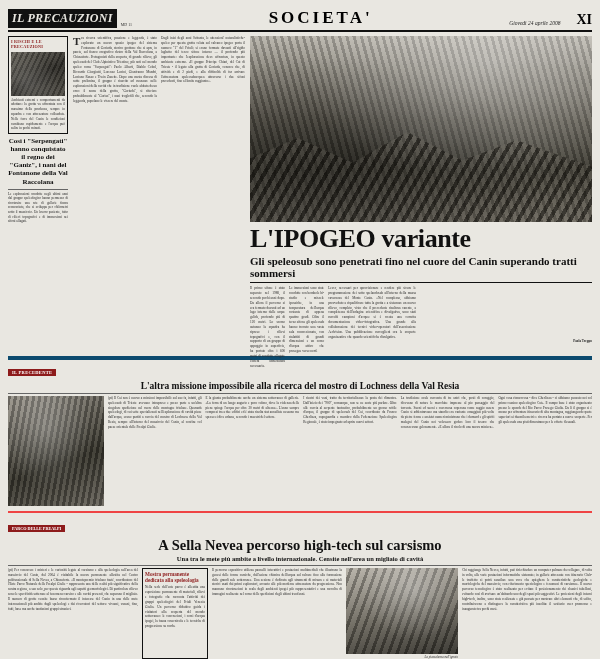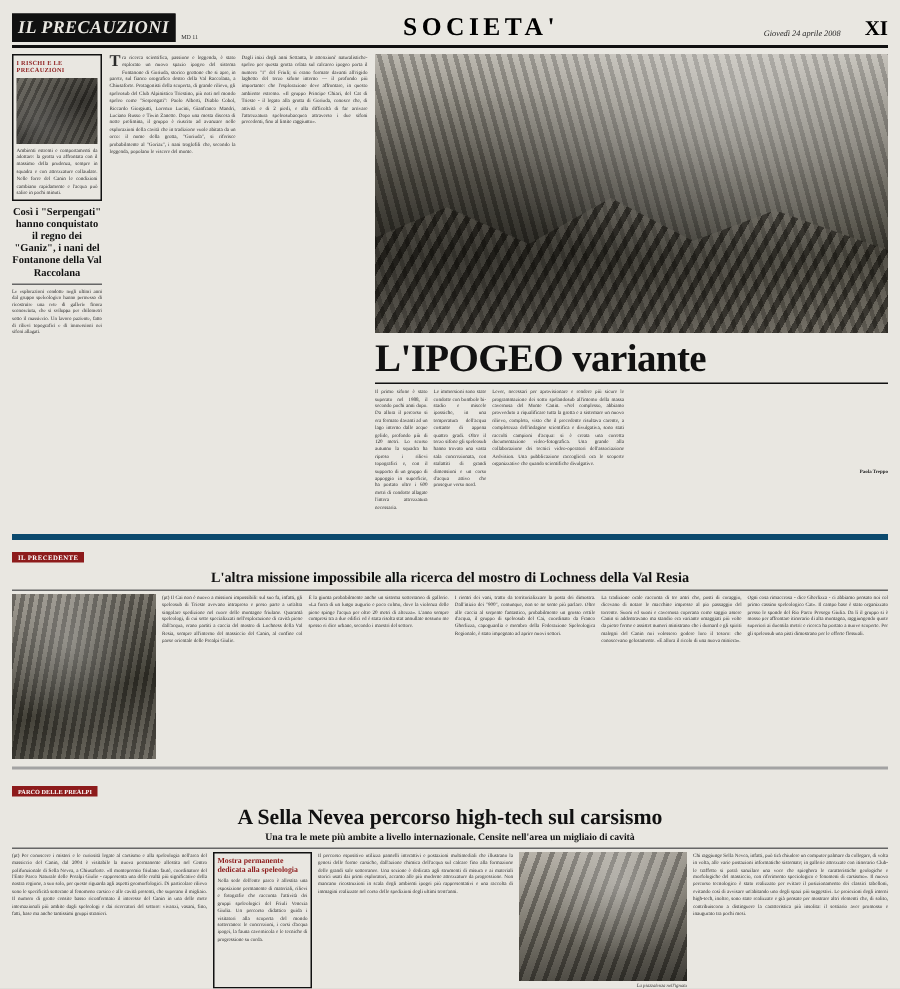--- a/index.html
+++ b/index.html
@@ -137,21 +137,21 @@
     background:linear-gradient(160deg,#9a958b,#3b3930 60%,#6d6960);
     position:relative; overflow:hidden;
   }
   .band-photo::after{
     content:""; position:absolute; inset:0;
     background:radial-gradient(ellipse at 40% 30%, rgba(255,255,255,.25), transparent 55%),
       repeating-linear-gradient(100deg, rgba(0,0,0,.3) 0 3px, rgba(255,255,255,.05) 3px 6px);
   }
 
   
-  .lower { margin-top:5px; border-top:2px solid #a3a3a3; padding-top:3px; }
+  .lower { margin-top:5px; border-top:2px solid #ef4444; padding-top:3px; }
   .lower-kicker {
     background:#8d1b1b; color:#fff; font-size:4.2px; font-weight:bold;
     display:inline-block; padding:1px 4px;
   }
   .lower-title {
     font-size:14.5px; font-weight:bold; text-align:center; margin:3px 0 1px; color:#111;
   }
   .lower-sub {
     font-size:6.5px; font-weight:bold; text-align:center; margin-bottom:3px; color:#111;
   }
@@ -209,20 +209,21 @@
     </div>
 
     <div class="col-mid">
       <div class="coltext dropcap">Tra ricerca scientifica, passione e leggenda, è stato esplorato un nuovo spazio ipogeo del sistema Fontanone di Goriuda, storico grottone che si apre, in parete, sul fianco orografico destro della Val Raccolana, a Chiusaforte. Protagonisti della scoperta, di grande rilievo, gli speleosub del Club Alpinistico Triestino, più noti nel mondo speleo come "Serpengati": Paolo Alberti, Diablo Cobol, Riccardo Giorgiutti, Lorenzo Lucini, Gianfranco Mandri, Luciano Russo e Tiwin Zanette. Dopo una mesta discesa di notte prelimina, il gruppo è riuscito ad avanzare nelle esplorazioni della cavità che in tradizione vuole abitata da un orco: il nome della grotta, "Goriuda", si riferisce probabilmente al "Goriaz", i nani troglofili che, secondo la leggenda, popolano le viscere del monte.</div>
       <div class="coltext">Dagli inizi degli anni Settanta, le attenzioni' naturalistiche-speleo per questa grotta celata sul calcareo ipogeo porta il numero "1" del Friuli; si erano formate davanti all'rigido laghetto del terzo sifone interno — il profondo più importante: che l'esplorazione deve affrontare, in questo ambiente estremo. «Il gruppo Principe Chiari, del Cat di Trieste - il legato alla grotta di Goriuda, conosce che, di attività e di 2 piedi, e alla difficoltà di far arrivare l'attrezzatura speleosubacquea attraverso i due sifoni precedenti, fino al limite raggiunto».</div>
     </div>
 
     <div class="col-right">
       <div class="mainphoto"></div>
       <div class="headline">L'IPOGEO variante</div>
+      <div class="subhead">Gli speleosub sono penetrati fino nel cuore del Canin superando tratti sommersi</div>
       <div class="rule"></div>
       <div class="bottom-split">
         <div class="coltext">Il primo sifone è stato superato nel 1988, il secondo pochi anni dopo. Da allora il percorso si era fermato davanti ad un lago interno dalle acque gelide, profondo più di 120 metri. Lo scorso autunno la squadra ha ripreso i rilievi topografici e, con il supporto di un gruppo di appoggio in superficie, ha portato oltre i 600 metri di condotte allagate l'intera attrezzatura necessaria.</div>
         <div class="coltext">Le immersioni sono state condotte con bombole bi-stadio e miscele ipossiche, in una temperatura dell'acqua costante di appena quattro gradi. Oltre il terzo sifone gli speleosub hanno trovato una vasta sala concrezionata, con stalattiti di grandi dimensioni e un corso d'acqua attivo che prosegue verso nord.</div>
         <div>
           <div class="coltext">Lever, necessari per aprovisionare e rendere più sicure le programmazione dei sotto spelandosub all'interno della massa cavernosa del Monte Canin. «Nel complesso, abbiamo provveduto a riqualificare tutta la grotta e a sistemare un nuovo rilievo, completo, visto che il precedente risultava carente, a completezza dell'indagine scientifica e divulgativa, sono stati raccolti campioni d'acqua: si è creata una corretta documentazione video-fotografica. Una grande alla collaborazione dei tecnici video-operatori dell'associazione Aedvision. Una pubblicazione raccoglierà ora le scoperte organizzative che quando scientifiche divulgative.</div>
           <div class="cred">Paola Treppo</div>
         </div>
       </div>
     </div>

